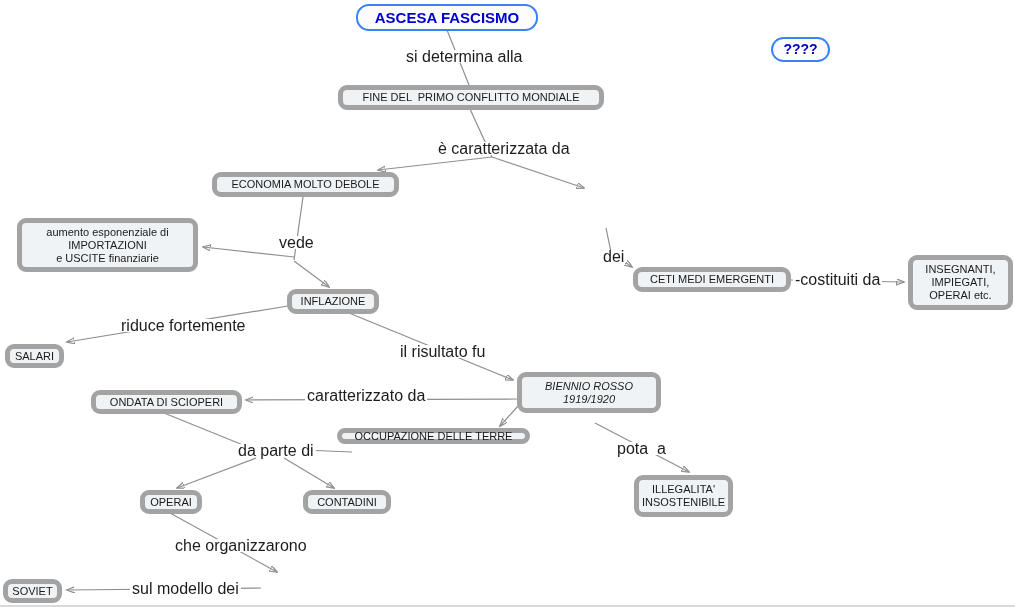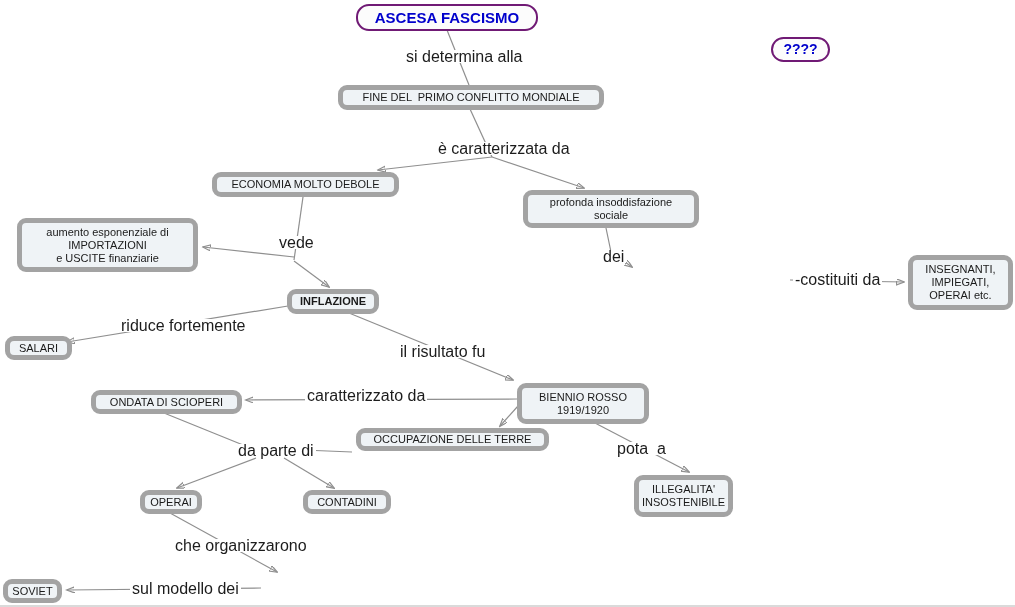--- a/index.html
+++ b/index.html
@@ -12,21 +12,21 @@
   }
   .edges { position:absolute; left:0; top:0; }
   .edges path { stroke:#8f8f8f; stroke-width:1.2; fill:none; }
   .node {
     position:absolute; display:flex; align-items:center; justify-content:center;
     text-align:center; white-space:pre; line-height:13px;
     background:#eff3f6; border:5px solid #a3a3a3; border-radius:9px;
     font-size:11px; color:#1a1a1a; padding:2px 6px;
   }
   .node.title-box {
-    background:#fcfcfc; border:2px solid #701a75; border-radius:13px;
+    background:#fcfcfc; border:2px solid #3b82f6; border-radius:13px;
     color:#0000cc; font-weight:bold; font-size:15px; line-height:17px;
   }
   .edge-label {
     position:absolute; background:#ffffff; font-size:16px; color:#1c1c1c;
     white-space:pre; padding:0 2px; line-height:13px;
   }
 </style>
 </head>
 <body>
 
@@ -58,34 +58,33 @@
     <path d="M595,423 L689,472" marker-end="url(#arrow)"></path>
     <path d="M170,513 L277,572" marker-end="url(#arrow)"></path>
     <path d="M261,588 L67,590" marker-end="url(#arrow)"></path>
   </svg>
 
   <div class="node title-box" style="left:356px;top:4px;width:182px;height:27px;">ASCESA FASCISMO</div>
   <div class="node title-box" style="left:771px;top:37px;width:59px;height:25px;font-size:14px;">????</div>
 
   <div class="node" style="left:338px;top:85px;width:266px;height:25px;">FINE DEL  PRIMO CONFLITTO MONDIALE</div>
   <div class="node" style="left:212px;top:172px;width:187px;height:25px;">ECONOMIA MOLTO DEBOLE</div>
-  <div class="node" style="left:523px;top:190px;width:176px;height:38px;">profonda insoddisfazione
-sociale</div>
   <div class="node" style="left:17px;top:218px;width:181px;height:54px;">aumento esponenziale di
 IMPORTAZIONI
 e USCITE finanziarie</div>
+  <div class="node" style="left:633px;top:267px;width:158px;height:25px;">CETI MEDI EMERGENTI</div>
   <div class="node" style="left:908px;top:255px;width:105px;height:55px;">INSEGNANTI,
 IMPIEGATI,
 OPERAI etc.</div>
-  <div class="node" style="left:287px;top:289px;width:92px;height:25px;font-weight:bold;">INFLAZIONE</div>
-  <div class="node" style="left:5px;top:336px;width:67px;height:24px;border-radius:9px;">SALARI</div>
-  <div class="node" style="left:517px;top:383px;width:132px;height:41px;">BIENNIO ROSSO
+  <div class="node" style="left:287px;top:289px;width:92px;height:25px;">INFLAZIONE</div>
+  <div class="node" style="left:5px;top:344px;width:59px;height:24px;border-radius:9px;">SALARI</div>
+  <div class="node" style="left:517px;top:372px;width:144px;height:41px;font-style:italic;">BIENNIO ROSSO
 1919/1920</div>
   <div class="node" style="left:91px;top:390px;width:151px;height:24px;">ONDATA DI SCIOPERI</div>
-  <div class="node" style="left:337px;top:428px;width:193px;height:23px;margin-left:19px;">OCCUPAZIONE DELLE TERRE</div>
+  <div class="node" style="left:337px;top:428px;width:193px;height:16px;">OCCUPAZIONE DELLE TERRE</div>
   <div class="node" style="left:634px;top:475px;width:99px;height:42px;">ILLEGALITA'
 INSOSTENIBILE</div>
   <div class="node" style="left:140px;top:490px;width:62px;height:24px;">OPERAI</div>
   <div class="node" style="left:303px;top:490px;width:88px;height:24px;">CONTADINI</div>
   <div class="node" style="left:3px;top:579px;width:59px;height:24px;">SOVIET</div>
 
   <div class="edge-label" style="left:404px;top:50px;">si determina alla</div>
   <div class="edge-label" style="left:436px;top:142px;">è caratterizzata da</div>
   <div class="edge-label" style="left:277px;top:236px;">vede</div>
   <div class="edge-label" style="left:601px;top:250px;">dei</div>

